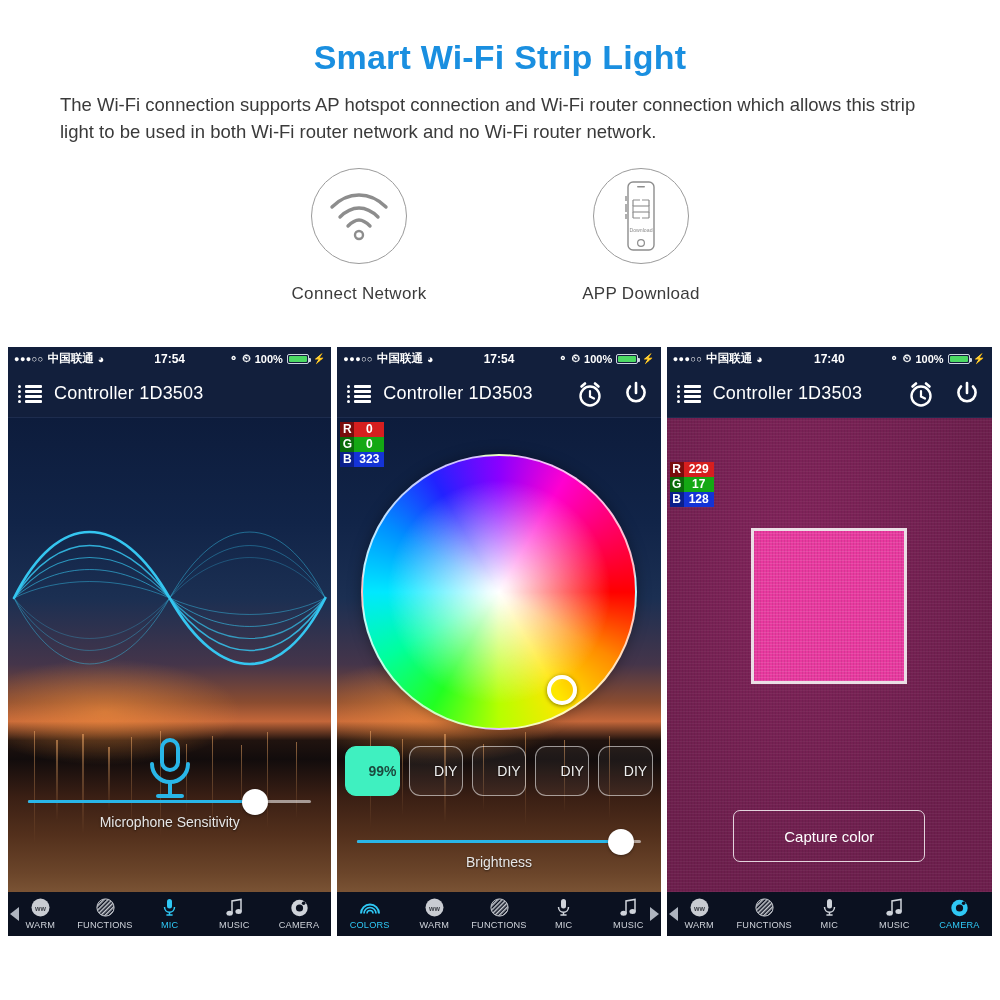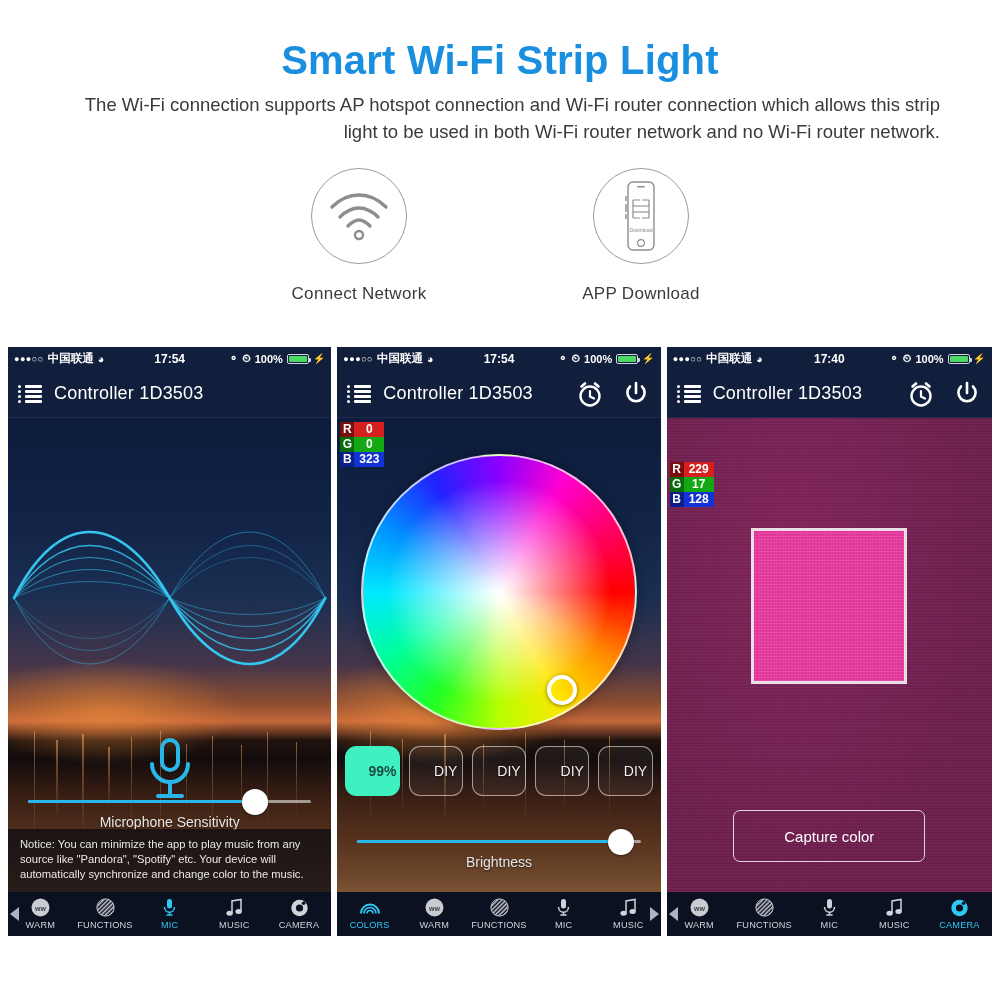--- a/index.html
+++ b/index.html
@@ -8,26 +8,26 @@
     background: #ffffff;
     font-family: "Liberation Sans", sans-serif;
     overflow: hidden;
   }
   .page { position: relative; width: 1000px; height: 1000px; background: #fff; }
 
   
   .hero-title {
     position: absolute; top: 38px; left: 0; width: 1000px;
     text-align: center;
-    font-size: 40px; font-weight: bold; color: #1a8fe0;
+    font-size: 34px; font-weight: bold; color: #1a8fe0;
     letter-spacing: 0.2px;
   }
   .hero-sub {
     position: absolute; top: 91px; left: 60px; width: 880px;
-    text-align: right; color: #3a3a3a;
+    text-align: left; color: #3a3a3a;
     font-size: 18.5px; line-height: 27px;
   }
 
   
   .features {
     position: absolute; top: 168px; left: 0; width: 1000px;
     display: flex; justify-content: center; gap: 92px;
   }
   .feature { width: 190px; text-align: center; }
   .feature .disc {
@@ -311,21 +311,20 @@
         </div>
 
         <div class="slider-row" style="bottom:62px">
           <div class="track">
             <div class="fill" style="width:80%"></div>
             <div class="knob" style="left:80%"></div>
           </div>
           <div class="slider-label">Microphone Sensitivity</div>
         </div>
 
-        <div class="notice">Notice: You can minimize the app to play music from any source like "Pandora", "Spotify" etc. Your device will automatically synchronize and change color to the music.</div>
       </div>
       <div class="tabbar">
         <span class="arrow left"></span>
         <div class="tab">
           <div class="ticon">
             <svg width="19" height="19" viewBox="0 0 19 19">
                 <circle cx="9.5" cy="9.5" r="9" fill="#c9ccd2"></circle>
                 <text x="9.5" y="12.5" font-size="7" font-weight="bold" fill="#3a3d44" text-anchor="middle" font-family="Liberation Sans, sans-serif">ww</text>
               </svg>
           </div>

